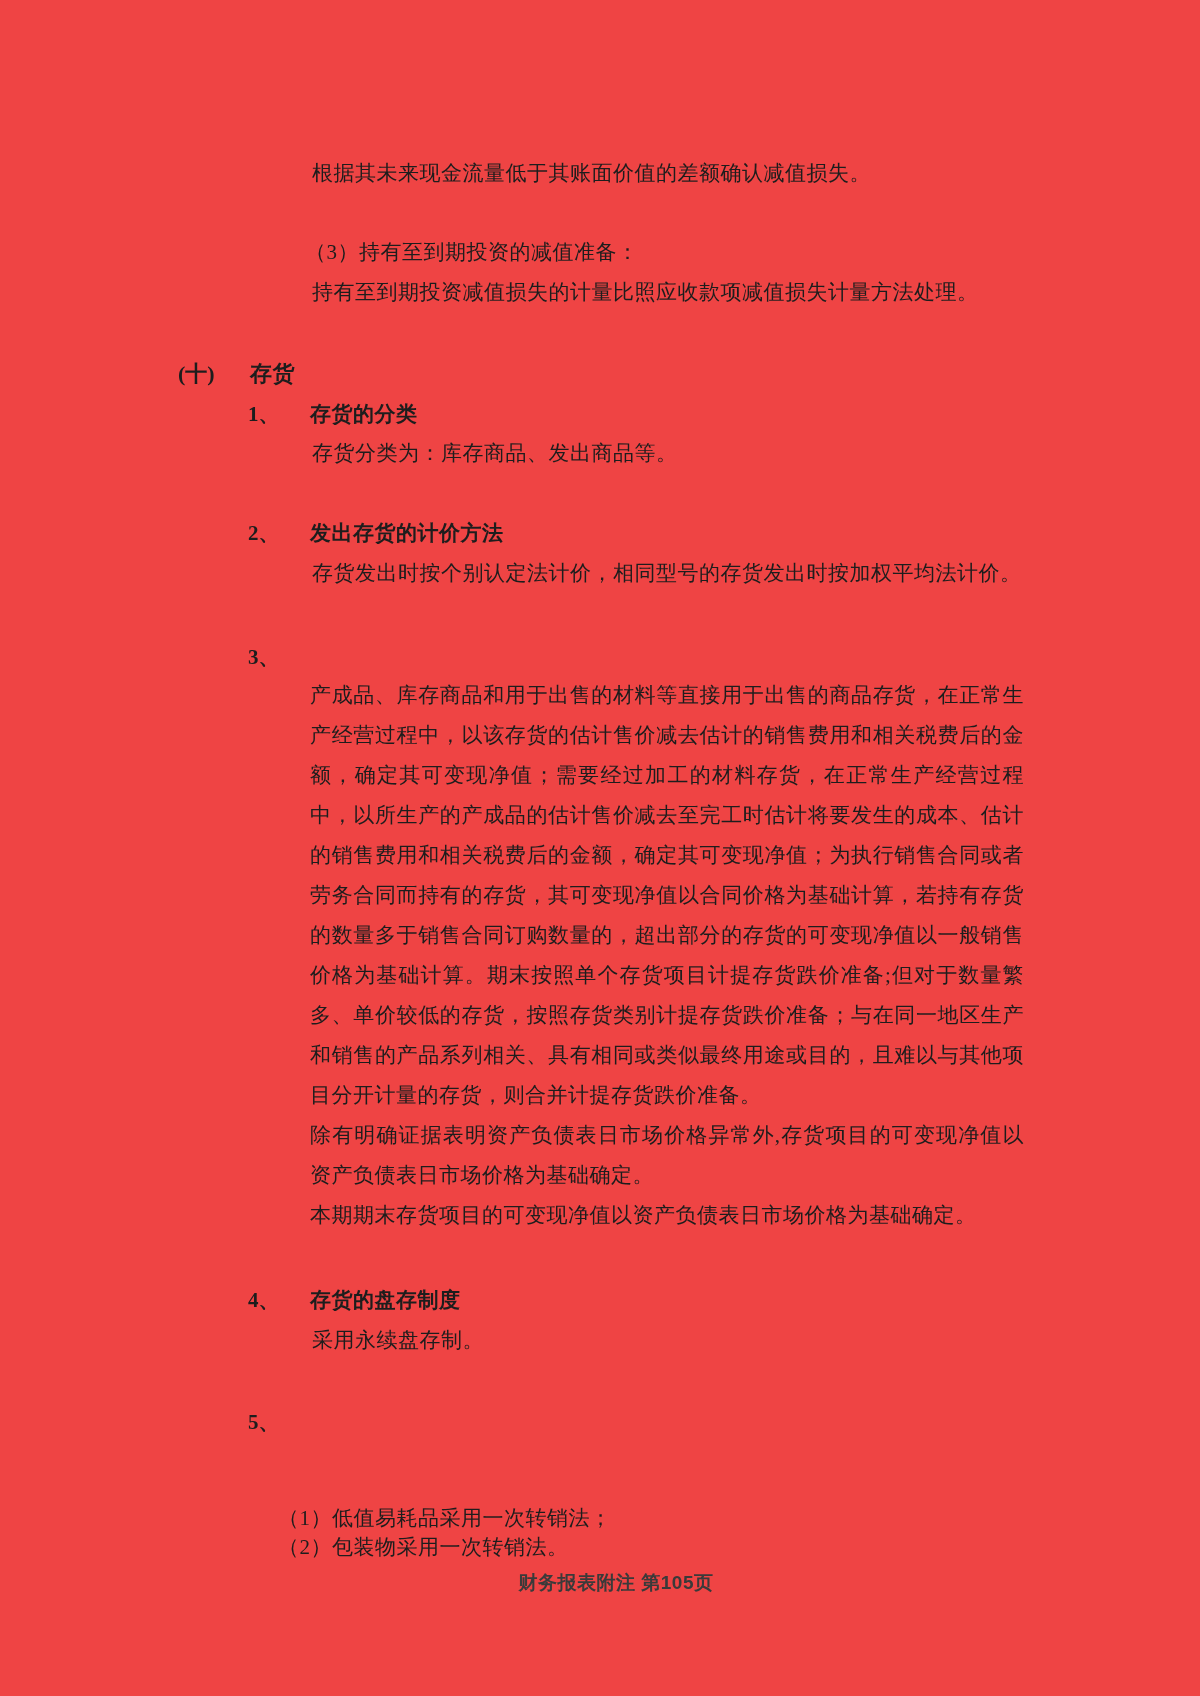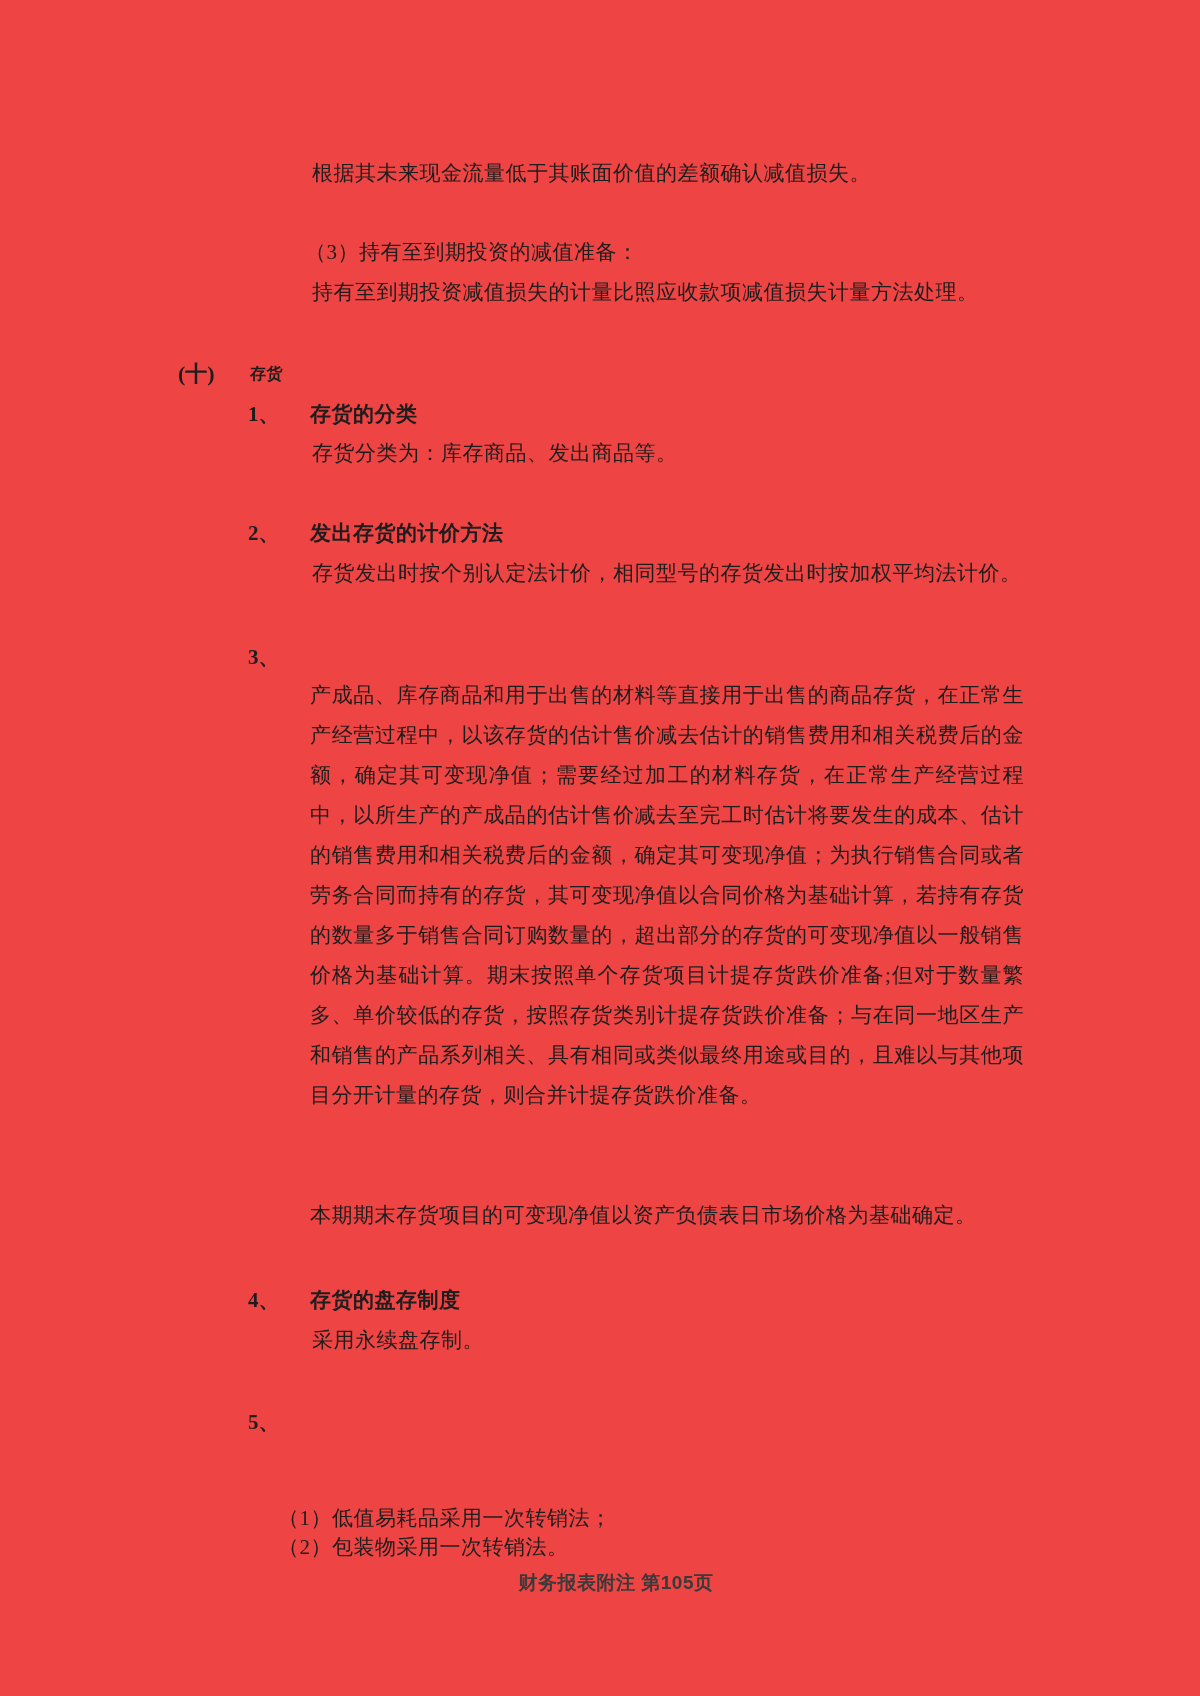--- a/index.html
+++ b/index.html
@@ -46,21 +46,21 @@
   }
   .sec-label {
     position: absolute;
     font-size: 22px;
     line-height: 40px;
     font-weight: 700;
     white-space: nowrap;
   }
   .sec-title {
     position: absolute;
-    font-size: 16px;
+    font-size: 22px;
     line-height: 40px;
     font-weight: 700;
     white-space: nowrap;
     font-family: "Liberation Sans", sans-serif;
     letter-spacing: 0.5px;
   }
   .footer {
     position: absolute;
     left: 16px;
     width: 1200px;
@@ -90,20 +90,21 @@
   <div class="no" style="top:394px; left:248px;">1、</div>
   <div class="htitle" style="top:394px; left:310px;">存货的分类</div>
   <div class="line" style="top:433px; left:312px;">存货分类为：库存商品、发出商品等。</div>
 
   <div class="no" style="top:513px; left:248px;">2、</div>
   <div class="htitle" style="top:513px; left:310px;">发出存货的计价方法</div>
   <div class="line" style="top:553px; left:312px;">存货发出时按个别认定法计价，相同型号的存货发出时按加权平均法计价。</div>
 
   <div class="no" style="top:637px; left:248px;">3、</div>
   <div class="para" style="top:675px; left:310px;">产成品、库存商品和用于出售的材料等直接用于出售的商品存货，在正常生产经营过程中，以该存货的估计售价减去估计的销售费用和相关税费后的金额，确定其可变现净值；需要经过加工的材料存货，在正常生产经营过程中，以所生产的产成品的估计售价减去至完工时估计将要发生的成本、估计的销售费用和相关税费后的金额，确定其可变现净值；为执行销售合同或者劳务合同而持有的存货，其可变现净值以合同价格为基础计算，若持有存货的数量多于销售合同订购数量的，超出部分的存货的可变现净值以一般销售价格为基础计算。期末按照单个存货项目计提存货跌价准备;但对于数量繁多、单价较低的存货，按照存货类别计提存货跌价准备；与在同一地区生产和销售的产品系列相关、具有相同或类似最终用途或目的，且难以与其他项目分开计量的存货，则合并计提存货跌价准备。</div>
+  <div class="para" style="top:1115px; left:310px;">除有明确证据表明资产负债表日市场价格异常外,存货项目的可变现净值以资产负债表日市场价格为基础确定。</div>
   <div class="para" style="top:1195px; left:310px;">本期期末存货项目的可变现净值以资产负债表日市场价格为基础确定。</div>
 
   <div class="no" style="top:1280px; left:248px;">4、</div>
   <div class="htitle" style="top:1280px; left:310px;">存货的盘存制度</div>
   <div class="line" style="top:1320px; left:312px;">采用永续盘存制。</div>
 
   <div class="no" style="top:1402px; left:248px;">5、</div>
   <div class="line" style="top:1498px; left:278px;">（1）低值易耗品采用一次转销法；</div>
   <div class="line" style="top:1482px; left:278px;margin-top:45px;">（2）包装物采用一次转销法。</div>
 

